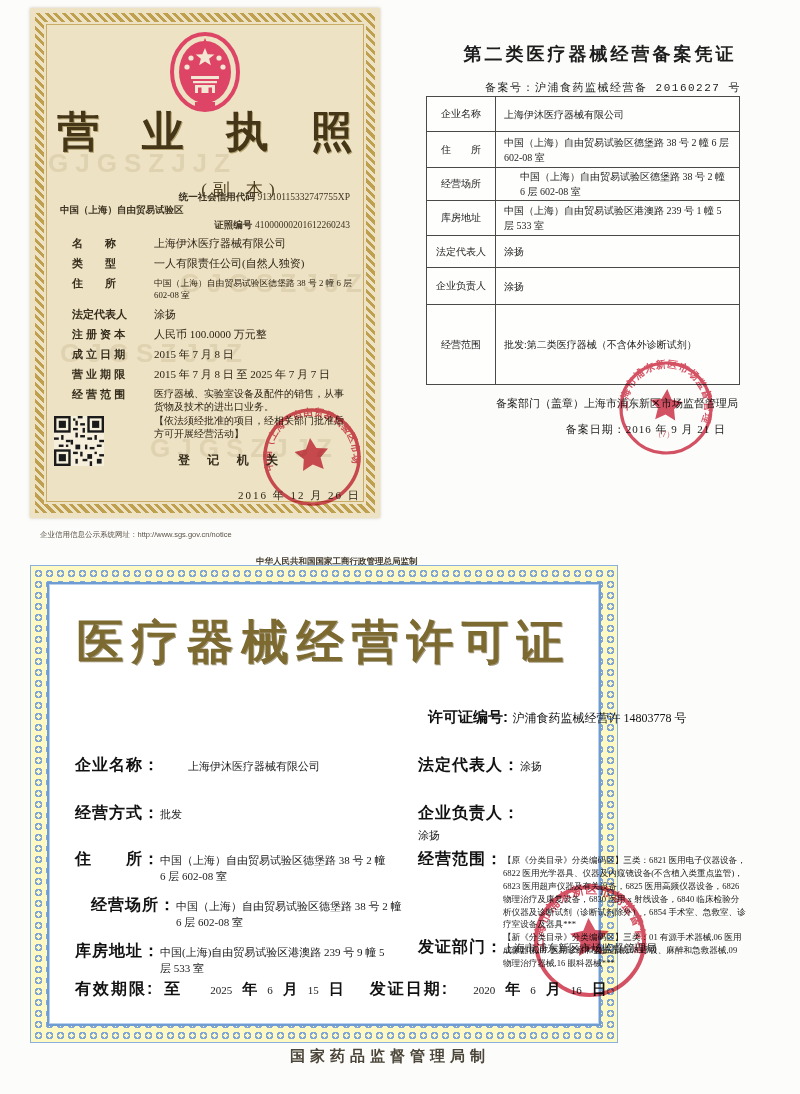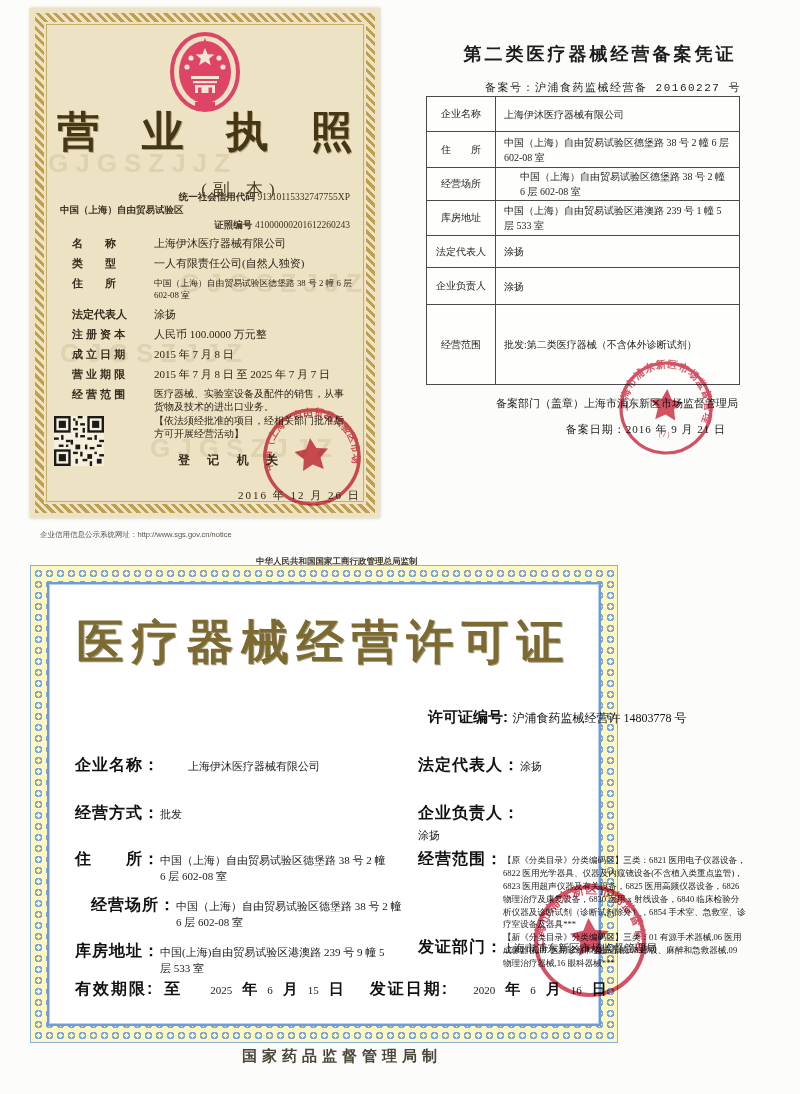--- a/index.html
+++ b/index.html
@@ -124,21 +124,21 @@
   .ol-value.tiny { font-size:8.6px; padding-top:5px; line-height:1.5; }
   .ol-dates { position:absolute; left:45px; top:414px; width:650px; display:flex; align-items:baseline; }
   .ol-dates .lbl { font-weight:bold; font-size:16px; color:#111; letter-spacing:2px; }
   .ol-dates .num { font-family:"Liberation Serif", serif; font-size:11px; color:#1a1a1a; padding:0 10px; }
   .ol-dates .unit { font-weight:bold; font-size:15px; color:#111; }
   .ol-dates .gap { width:26px; }
   .seal.ol-seal { left:500px; top:316px; transform:rotate(-4deg); }
   
   .page-footer {
     position:absolute; left:0; top:1047px; width:684px; text-align:center;
-    font-weight:bold; font-size:15px; letter-spacing:5px; color:#4c463a;
+    font-weight:bold; font-size:15px; letter-spacing:5px; color:#4c463a;padding-left:48px;
   }
   .seal-sub { font-size:8px; }
 </style>
 </head>
 <body>
 
 <div class="bl-card">
   <div class="bl-frame"></div>
   <div class="bl-frame-line"></div>
 

